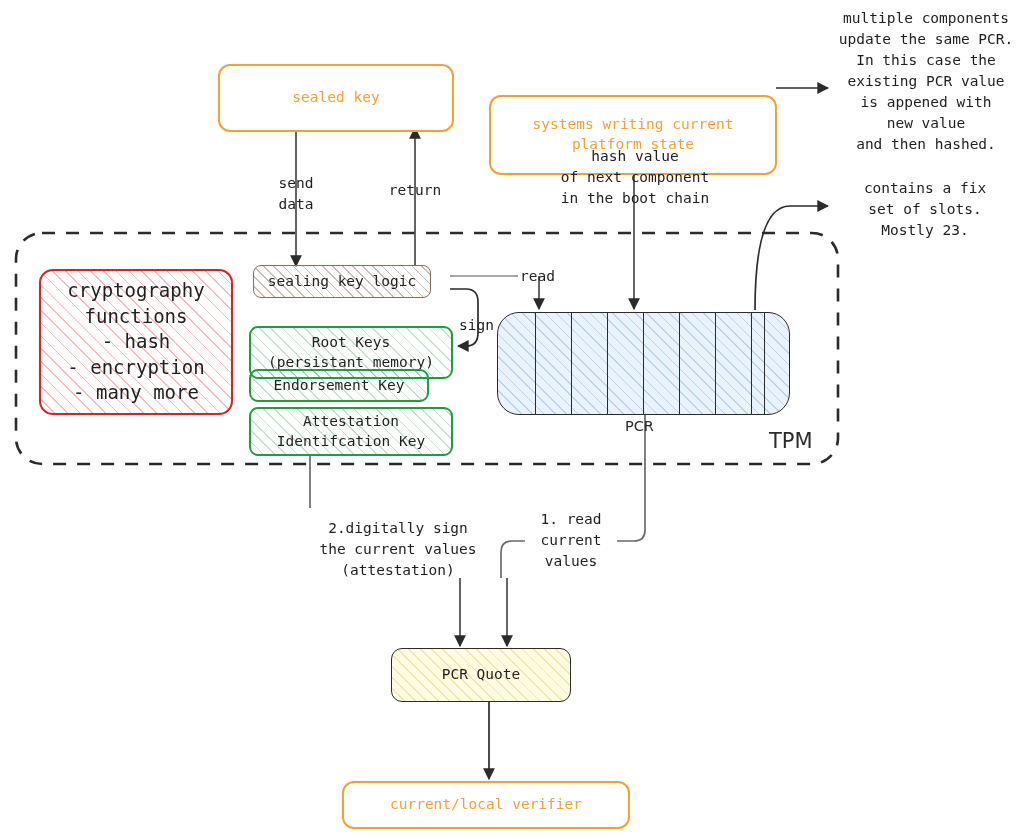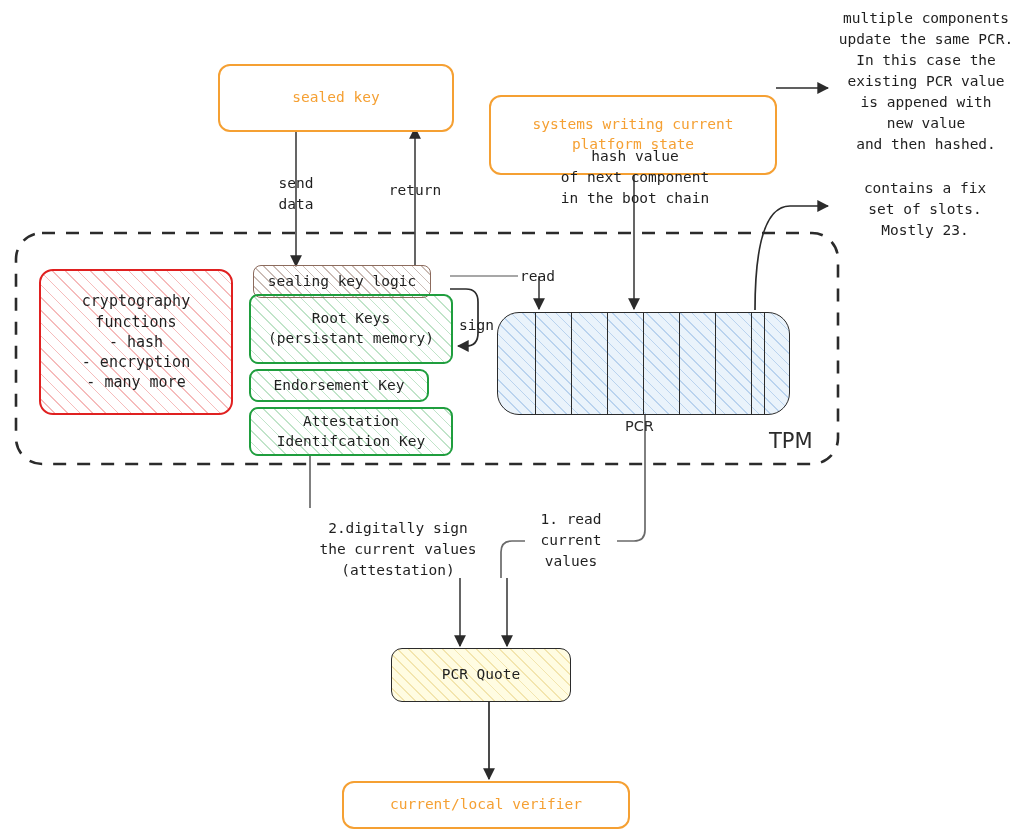--- a/index.html
+++ b/index.html
@@ -35,21 +35,21 @@
     border: 2.2px solid #f5a033;
     border-radius: 12px;
     color: #f5a033;
     font-size: 14.5px;
     background: #ffffff;
   }
   .red-box {
     border: 2.2px solid #e02020;
     border-radius: 14px;
     color: #1f1f1f;
-    font-size: 15px;
+    font-size: 19px;
     background:
       repeating-linear-gradient(45deg,
         rgba(224,32,32,0.30) 0px,
         rgba(224,32,32,0.30) 1.1px,
         rgba(255,255,255,0) 1.1px,
         rgba(255,255,255,0) 9px);
   }
   .brown-box {
     border: 1.8px solid #8c6b5d;
     border-radius: 8px;
@@ -189,21 +189,21 @@
 Mostly 23.</div>
 
 <div class="node red-box" style="left:39px; top:269px; width:194px; height:146px;">cryptography
 functions
 - hash
 - encryption
 - many more</div>
 
 <div class="node brown-box" style="left:253px; top:265px; width:178px; height:33px;">sealing key logic</div>
 
-<div class="node green-box" style="left:249px; top:294px; width:204px; height:70px;">Root Keys
+<div class="node green-box" style="left:249px; top:326px; width:204px; height:53px;">Root Keys
 (persistant memory)</div>
 
 <div class="node green-box" style="left:249px; top:369px; width:180px; height:33px;">Endorsement Key</div>
 
 <div class="node green-box" style="left:249px; top:407px; width:204px; height:49px;">Attestation
 Identifcation Key</div>
 
 <div class="caption" style="left:520px; top:266px; width:58px; text-align:left;">read</div>
 
 <div class="caption" style="left:459px; top:303px; width:58px; text-align:left;margin-top:12px;">sign</div>

